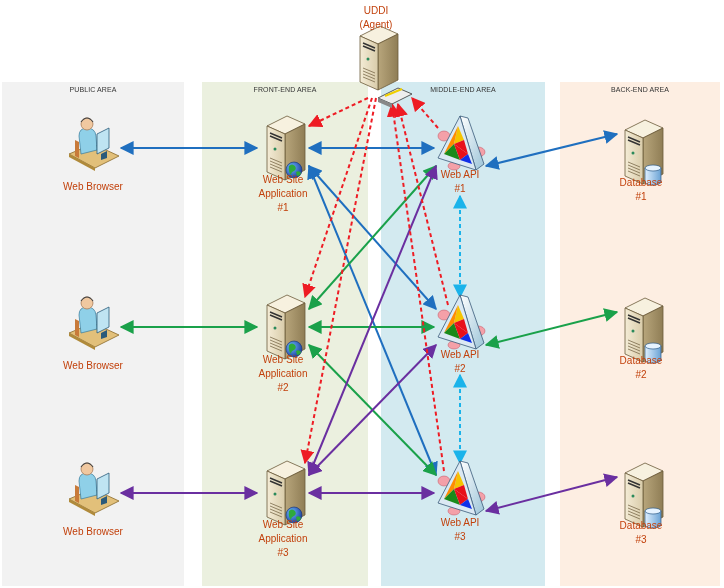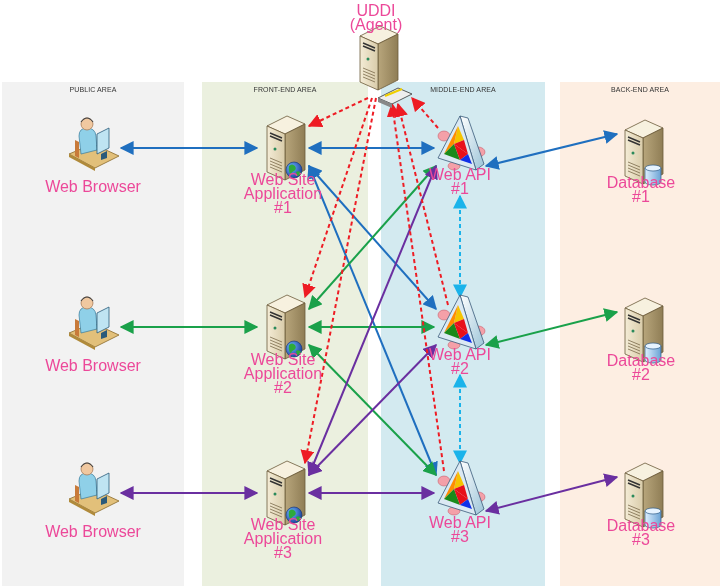--- a/index.html
+++ b/index.html
@@ -6,21 +6,21 @@
   body { width:724px; height:588px; position:relative; overflow:hidden;
          font-family:"Liberation Sans", sans-serif; }
   .lane { position:absolute; top:82px; height:504px; }
   .lane-title { position:absolute; top:4px; left:0; right:0; text-align:center;
                 font-size:7px; color:#333; letter-spacing:0.1px; }
   #lane-public { left:2px; width:182px; background:#f2f2f2; }
   #lane-front { left:202px; width:166px; background:#ebf0df; }
   #lane-middle { left:381px; width:164px; background:#d3eaf0; }
   #lane-back { left:560px; width:160px; background:#fdeee2; }
   svg#links { position:absolute; left:0; top:0; width:724px; height:588px; }
-  .label { position:absolute; text-align:center; font-size:16px; color:#ec4899;
+  .label { position:absolute; text-align:center; font-size:10px; color:#c2410c;
            line-height:14px; white-space:nowrap; transform:translateX(-50%); }
 </style>
 </head>
 <body>
 
 <div class="lane" id="lane-public">
   <div class="lane-title">PUBLIC AREA</div>
 </div>
 <div class="lane" id="lane-front">
   <div class="lane-title">FRONT-END AREA</div>

